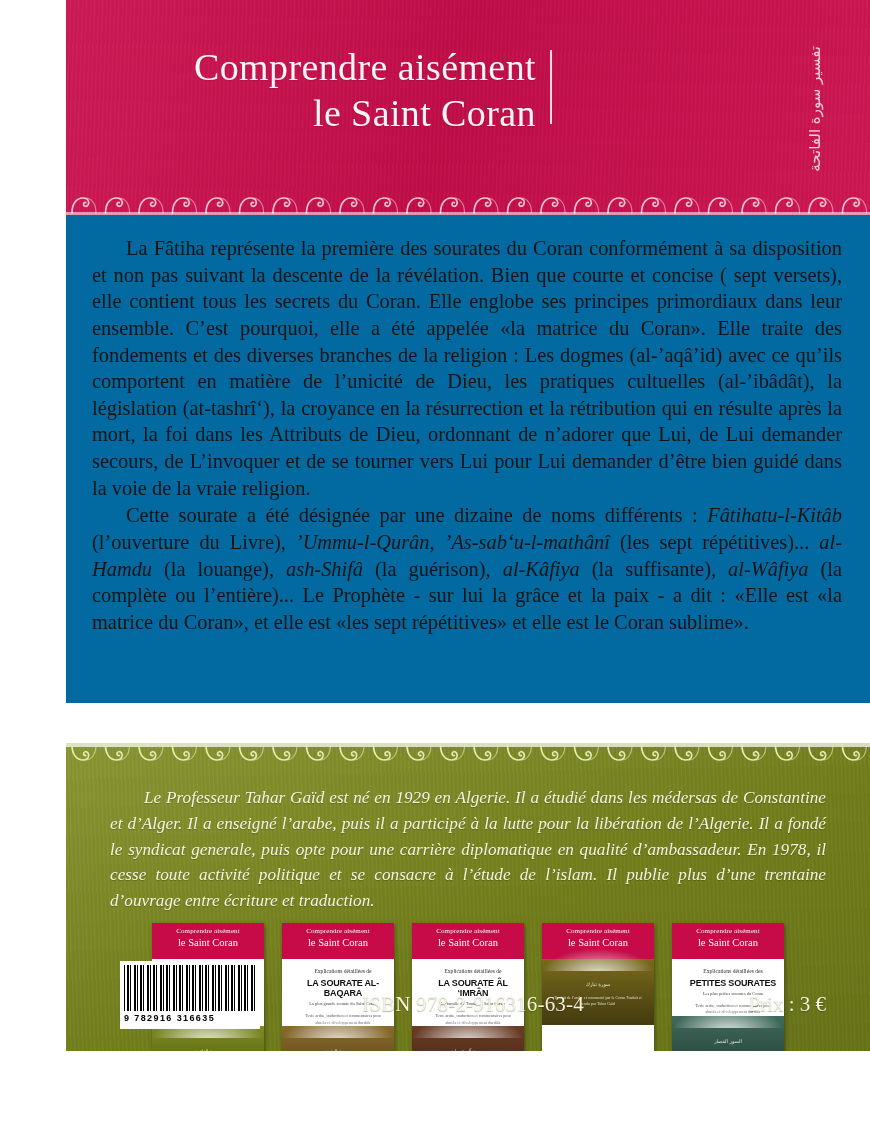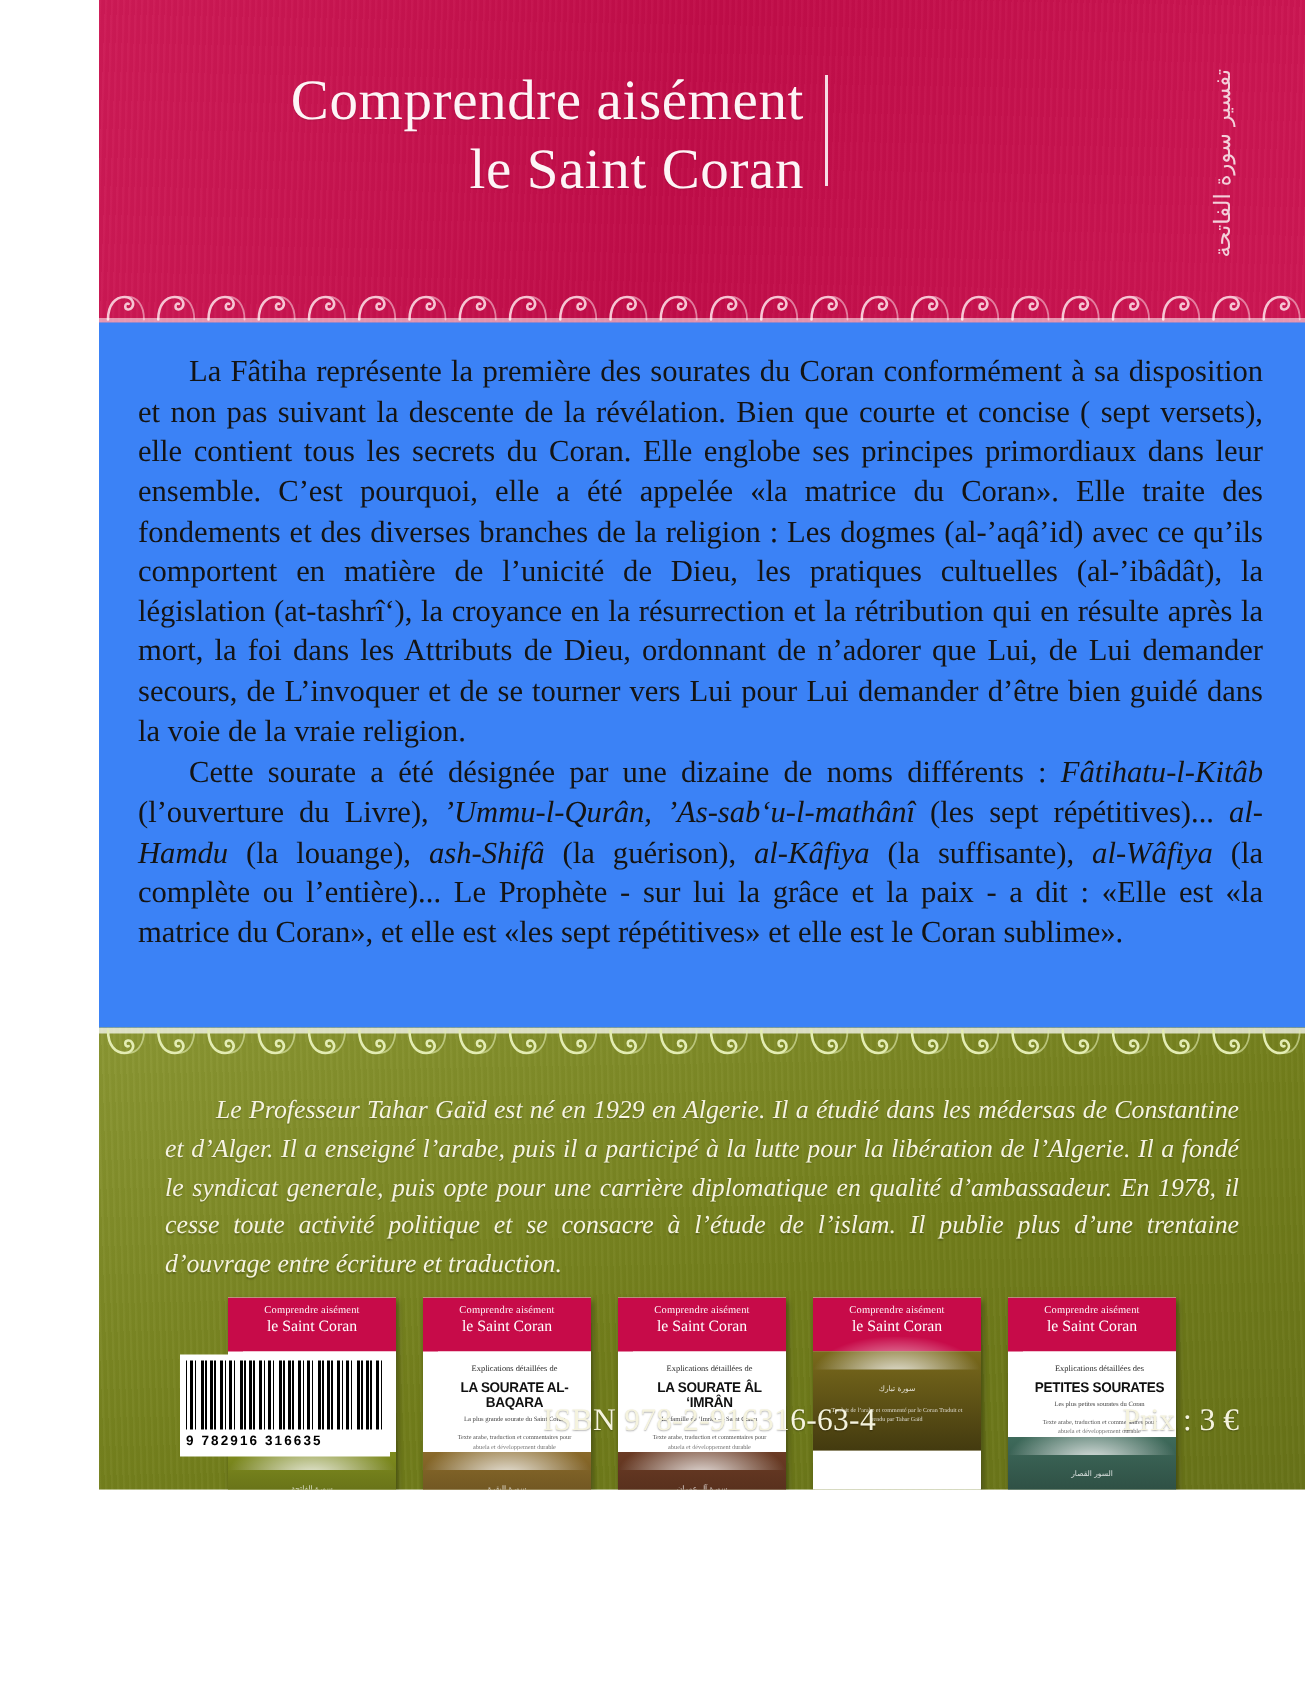--- a/index.html
+++ b/index.html
@@ -122,42 +122,42 @@
   }
   .ornament-band svg { display: block; width: 100%; height: 30px; }
 
   
   .body-area {
     position: absolute;
     left: 66px;
     top: 215px;
     width: 804px;
     height: 488px;
-    background: #3b82f6;
+    background: #0369a1;
     padding: 20px 28px 0 26px;
   }
   .para {
     font-family: "Liberation Serif", serif;
     font-size: 20.4px;
     line-height: 1.305;
     color: #141414;
     text-align: justify;
     text-justify: inter-word;
     text-indent: 34px;
     hyphens: manual;
     margin-bottom: 0;
   }
   .para + .para { margin-top: 1px; }
   .para i { font-style: italic; }
 
   
   .footer {
     position: absolute;
     left: 66px;
-    top: 685px;
+    top: 743px;
     width: 804px;
     height: 308px;
     background: #7f8c1e;
     background-image:
       linear-gradient(160deg, rgba(255,255,255,0.09) 0%, rgba(0,0,0,0.10) 55%, rgba(0,0,0,0.18) 100%),
       repeating-linear-gradient(88deg, rgba(255,255,255,0.03) 0px, rgba(255,255,255,0.03) 1px, rgba(0,0,0,0.022) 2px, rgba(0,0,0,0.022) 4px);
     overflow: hidden;
   }
   .footer .ornament-band {
     top: 0;

